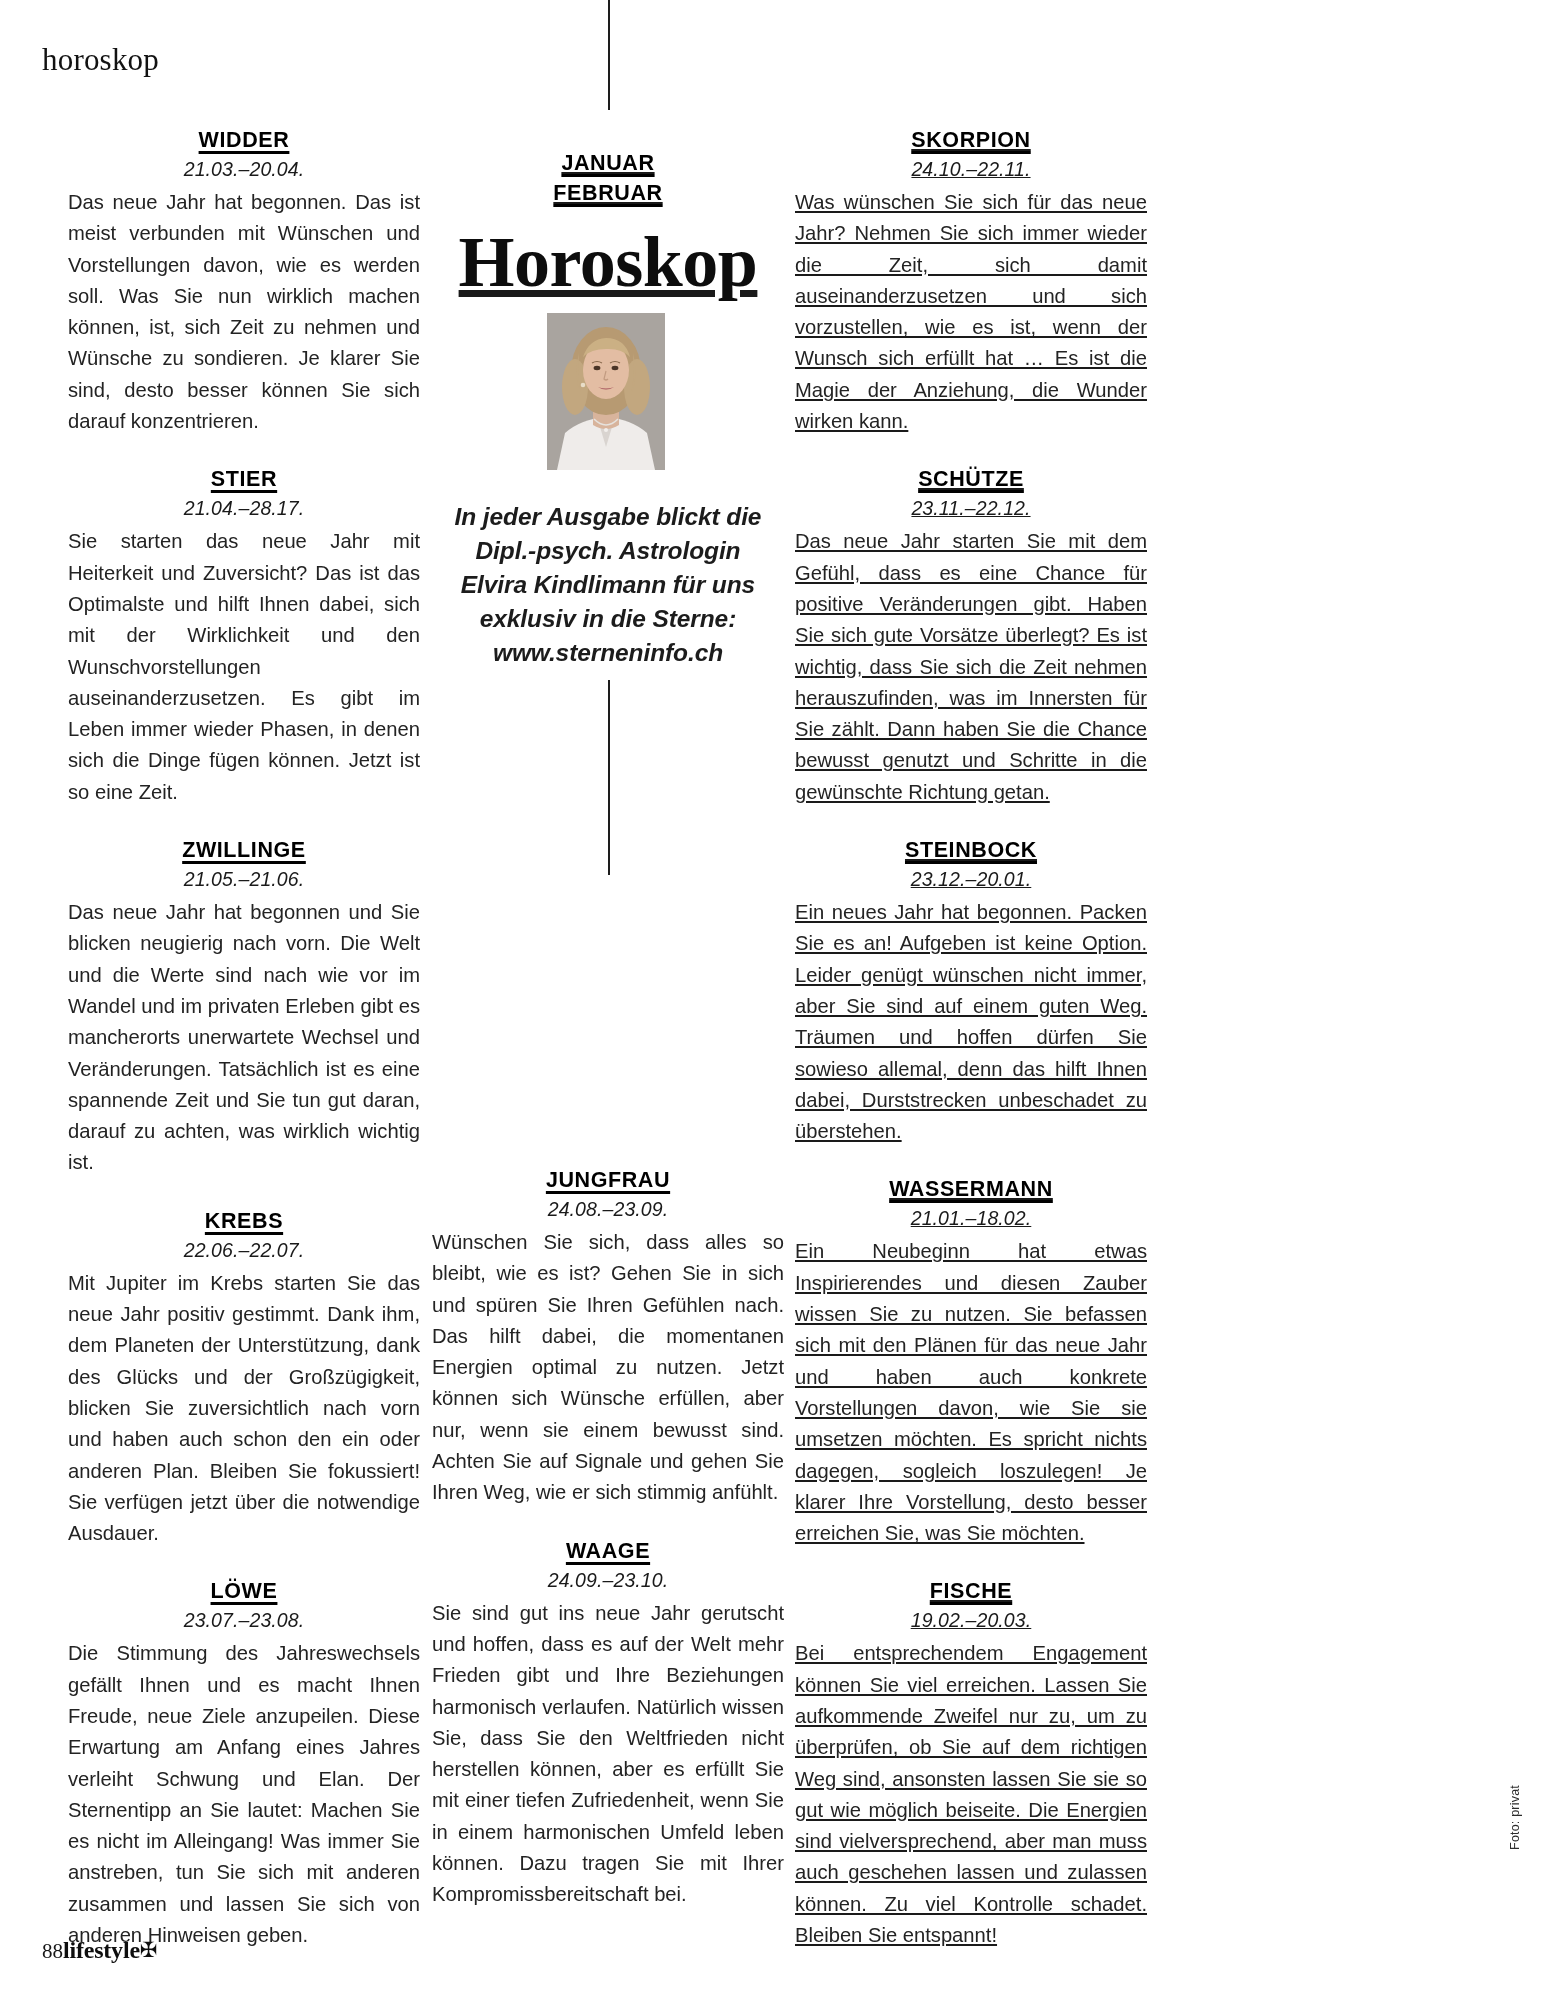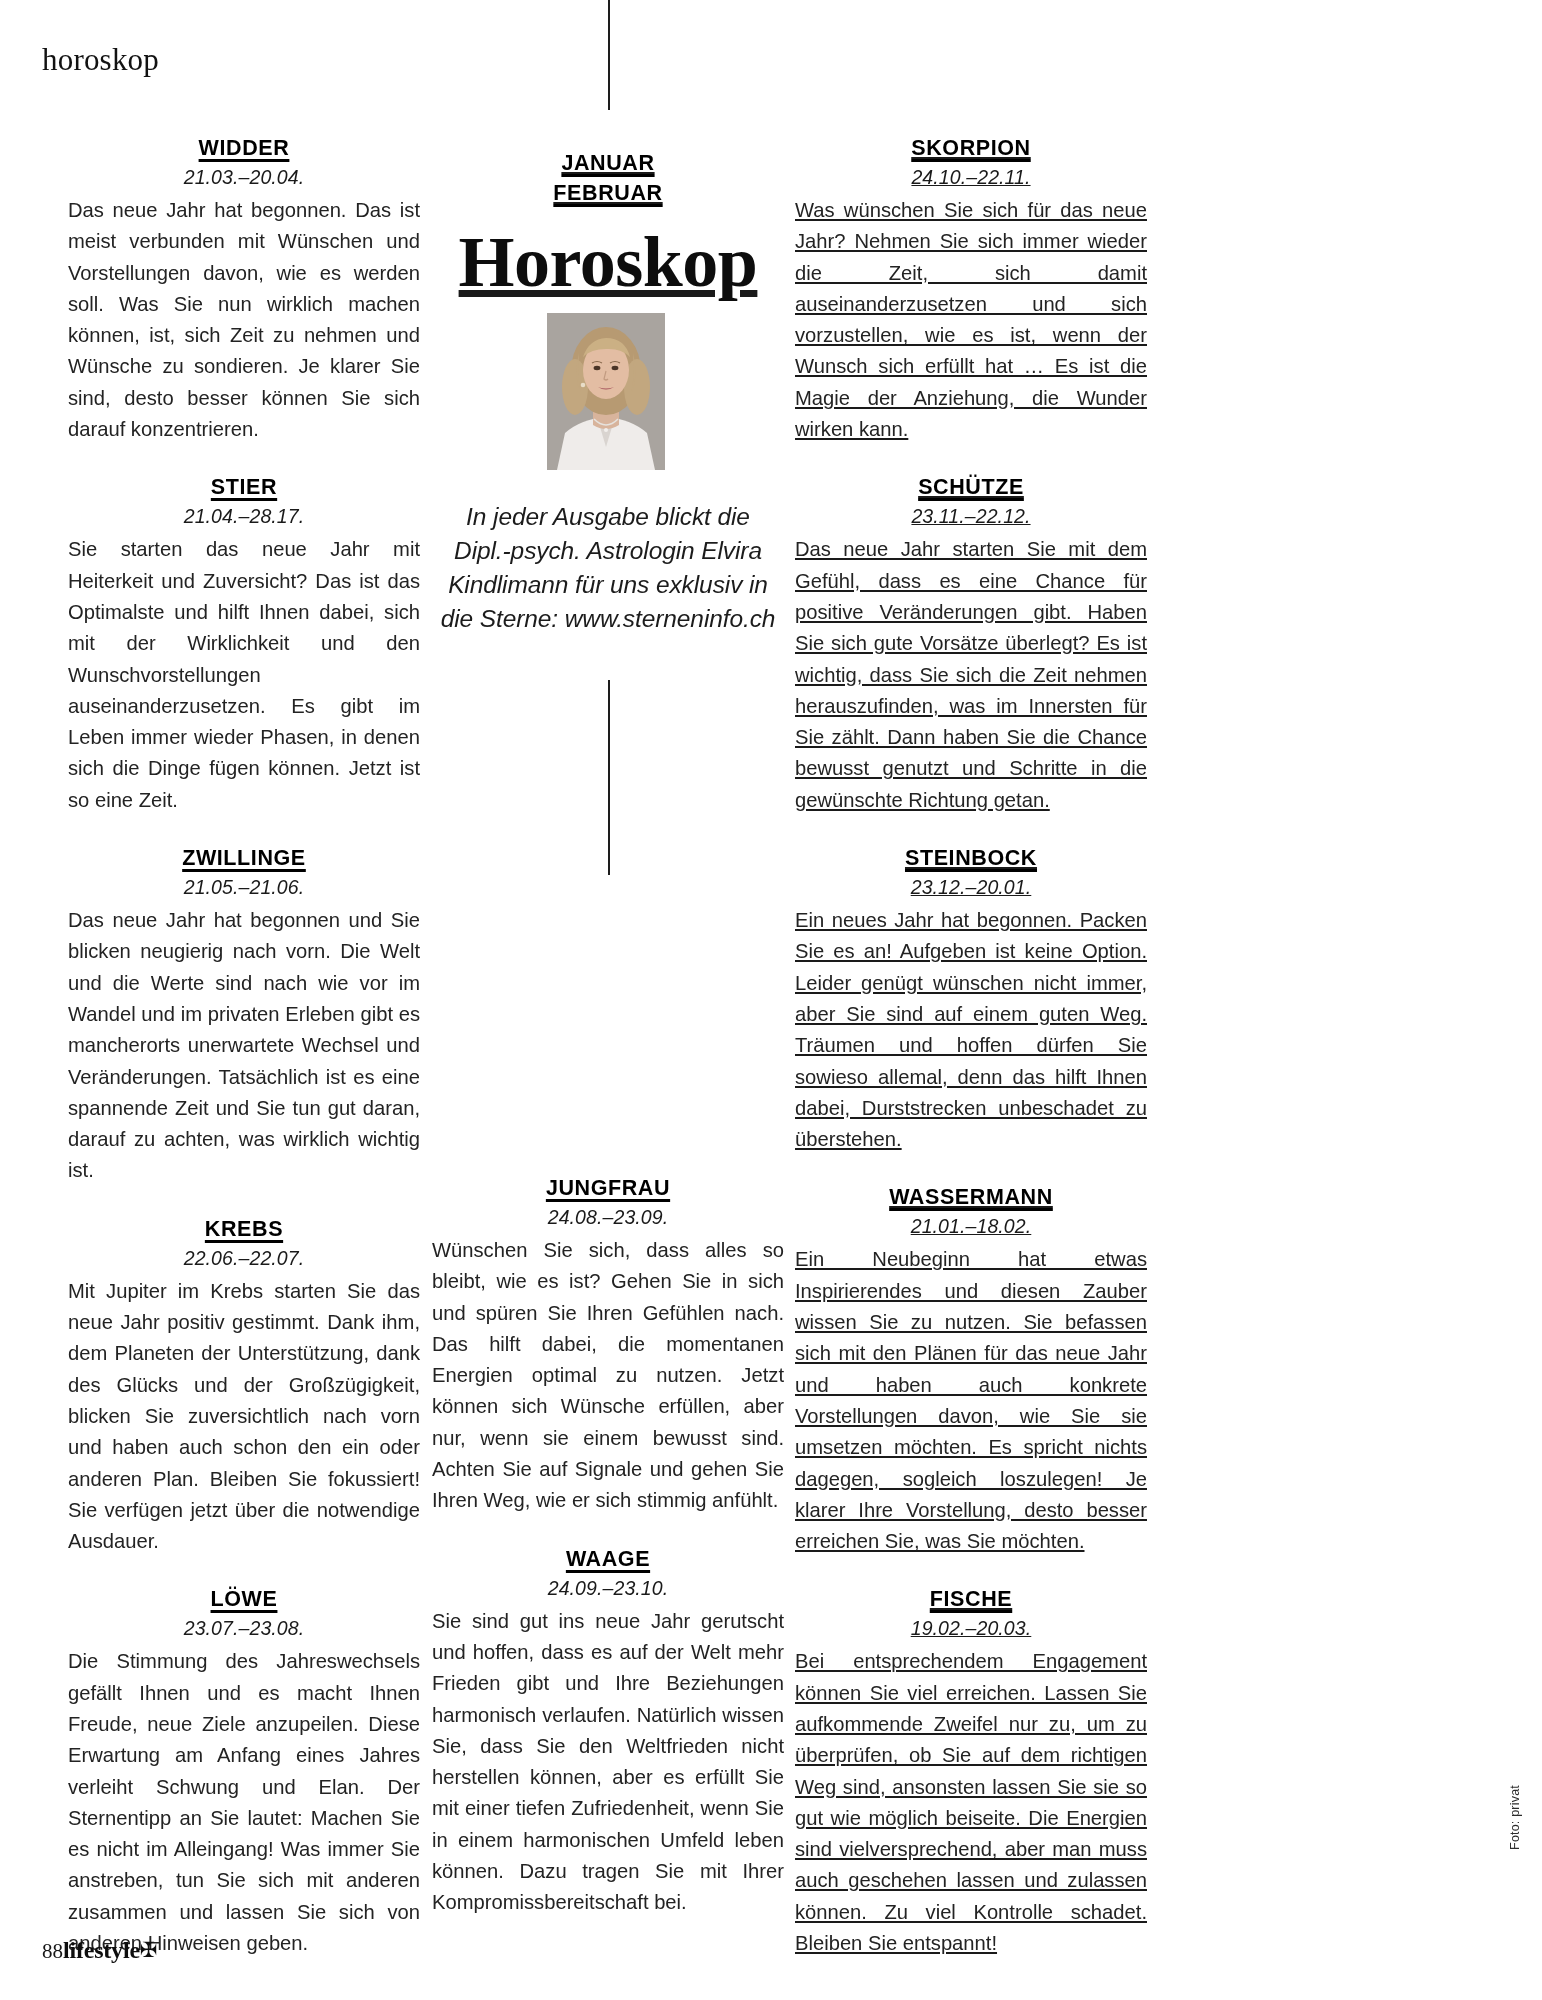--- a/index.html
+++ b/index.html
@@ -56,21 +56,21 @@
     margin-bottom: 30px;
   }
   .sign-name {
     text-align: center;
     font-weight: bold;
     font-size: 21.5px;
     letter-spacing: 0.6px;
     text-decoration: underline;
     text-underline-offset: 4px;
     text-decoration-thickness: 2.5px;
-    margin: 18px 0 5px 0;
+    margin: 10px 0 5px 0;
     color: #000;
   }
   .sign-dates {
     text-align: center;
     font-style: italic;
     font-size: 19.5px;
     margin: 0 0 6px 0;
     color: #1a1a1a;
     letter-spacing: 0.1px;
   }
@@ -130,20 +130,21 @@
     position: absolute;
     left: 440px;
     top: 500px;
     width: 336px;
     text-align: center;
     font-style: italic;
     font-size: 24.5px;
     line-height: 34px;
     color: #1c1c1c;
     letter-spacing: -0.1px;
+    font-weight: bold;
   }
 
   
   .footer {
     position: absolute;
     left: 42px;
     bottom: 36px;
     display: flex;
     align-items: baseline;
   }

